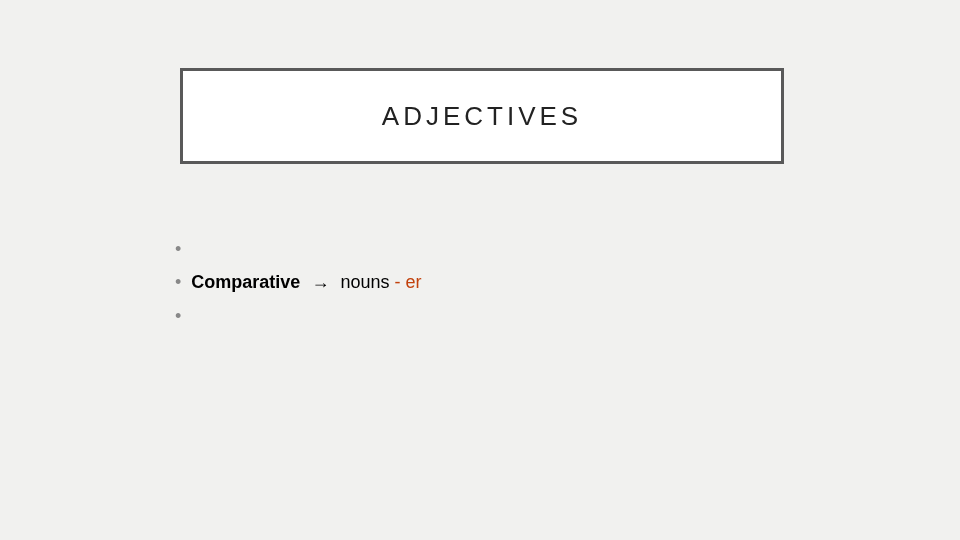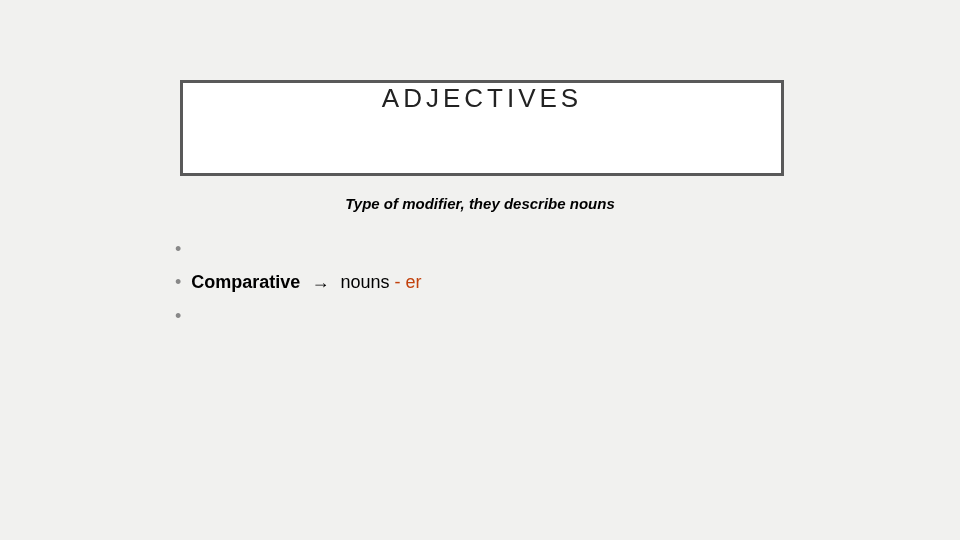--- a/index.html
+++ b/index.html
@@ -18,23 +18,22 @@
   }
   .title-box {
     position: absolute;
     left: 180px;
     top: 68px;
     width: 598px;
     height: 90px;
     border: 3px solid #595959;
     background: #ffffff;
     display: flex;
-    align-items: flex-start;
+    align-items: center;
     justify-content: center;
-    margin-top: 12px;
   }
   .title-text {
     font-size: 26px;
     letter-spacing: 4px;
     font-weight: 400;
     color: #222;
   }
   .subtitle {
     position: absolute;
     left: 0;
@@ -80,21 +79,20 @@
 </style>
 </head>
 <body>
 
 <div class="slide">
 
   <div class="title-box">
     <span class="title-text">ADJECTIVES</span>
   </div>
 
-  <div class="subtitle">Type of modifier, they describe nouns</div>
 
   <div class="bullets">
 
     <div class="bullet-row">
       <span class="bullet-dot">•</span>
     </div>
 
     <div class="bullet-row">
       <span class="bullet-dot">•</span>
       <span>

